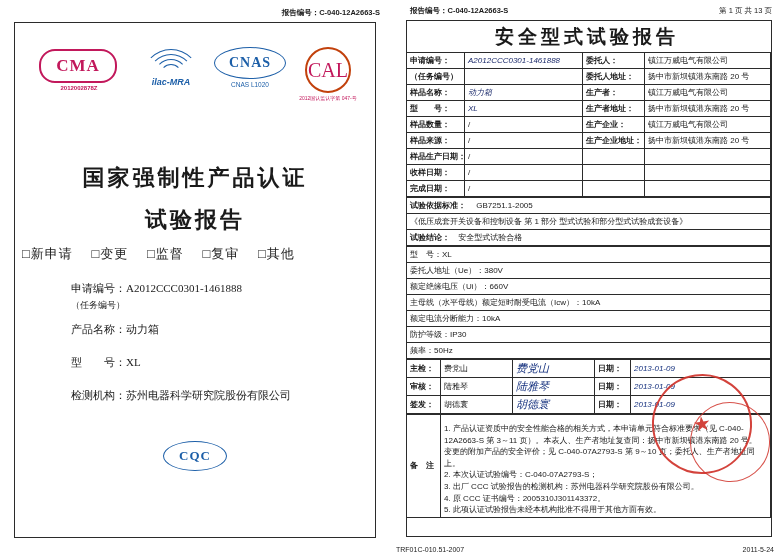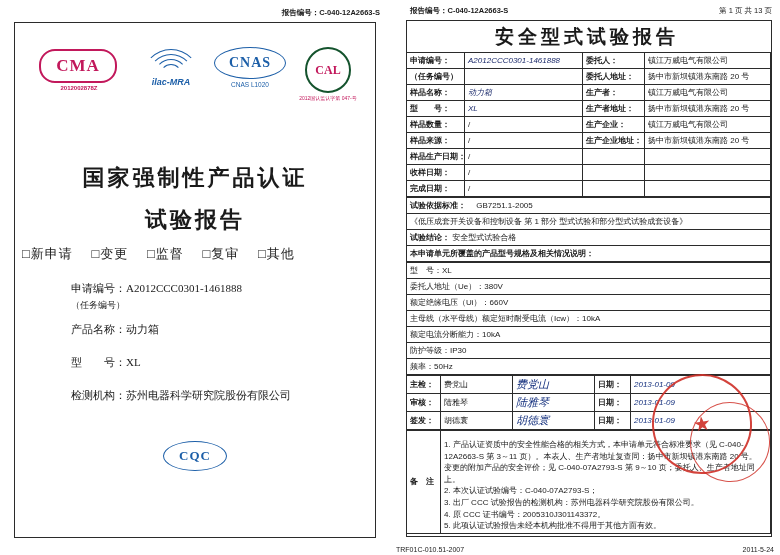--- a/index.html
+++ b/index.html
@@ -58,23 +58,23 @@
     width:70px;height:30px;margin:0 auto;border:1.6px solid #1d5fa8;border-radius:50%;
     display:flex;align-items:center;justify-content:center;
     color:#1d5fa8;font-weight:bold;font-size:14px;font-family:"Liberation Serif", serif;
     letter-spacing:1px;
   }
   .cnas .logo-cap{color:#1d5fa8;font-size:6.5px;}
 
   
   .cal{left:276px;top:0px;width:74px;}
   .cal .circ{
-    width:42px;height:42px;margin:0 auto;border:2px solid #14532d;border-radius:50%;
+    width:42px;height:42px;margin:0 auto;border:2px solid #c2410c;border-radius:50%;
     display:flex;align-items:center;justify-content:center;
-    color:#c2185b;font-weight:bold;font-size:12px;font-family:"Liberation Serif", serif;
+    color:#c2185b;font-weight:normal;font-size:20px;font-family:"Liberation Serif", serif;
   }
   .cal .logo-cap{color:#c2185b;font-size:5px;}
 
   .left-title{
     position:absolute;left:0;top:140px;width:360px;text-align:center;
     font-family:"Liberation Serif", serif;
   }
   .left-title .t1{font-size:22px;font-weight:bold;letter-spacing:3px;}
   .left-title .t2{font-size:22px;font-weight:bold;letter-spacing:3px;margin-top:12px;}
 
@@ -327,26 +327,21 @@
               <b>试验依据标准：</b>
               <span style="margin-left:8px">GB7251.1-2005</span>
             </td>
           </tr>
           <tr>
             <td>《低压成套开关设备和控制设备 第 1 部分 型式试验和部分型式试验成套设备》</td>
           </tr>
           <tr>
             <td>
               <b>试验结论：</b>
-              <span style="">安全型式试验合格</span>
-            </td>
-          </tr>
-          <tr>
-            <td>
-              <b>本申请单元所覆盖的产品型号规格及相关情况说明：</b>
+              <span style="margin-left:6px">安全型式试验合格</span>
             </td>
           </tr>
         </tbody>
       </table>
 
       <table class="grid specs">
         <colgroup>
             <col style="width:364px">
           </colgroup>
         <tbody>

